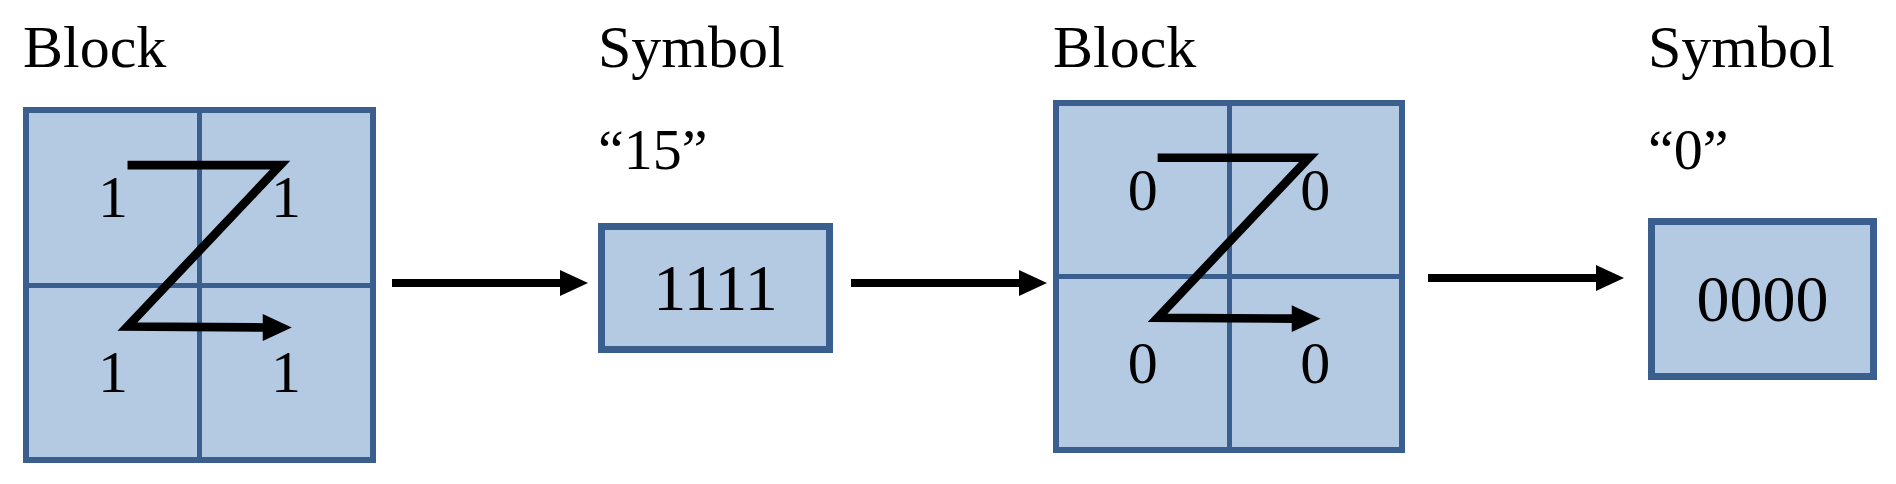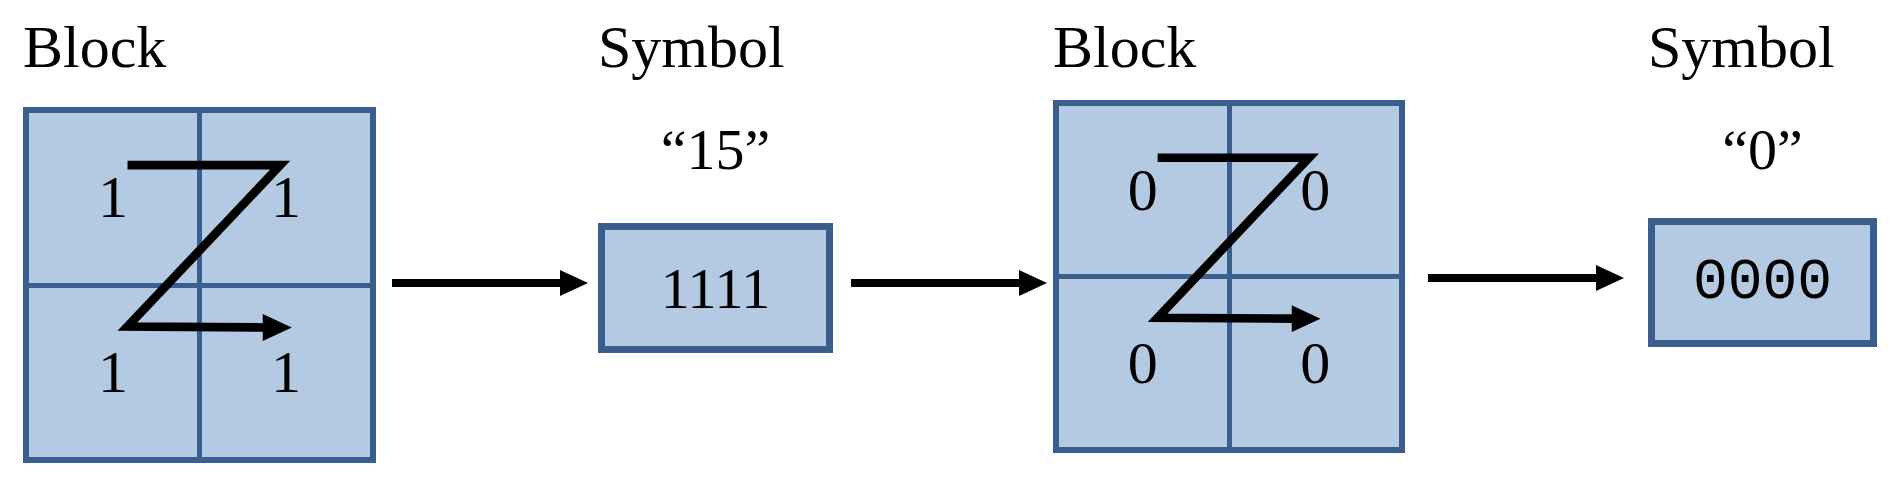--- a/index.html
+++ b/index.html
@@ -25,21 +25,21 @@
     font-size:60px;
     line-height:1.05;
     text-align:left;
     white-space:nowrap;
   }
   .quoted-value{
     position:absolute;
     top:120px;
     font-size:58px;
     line-height:1.05;
-    text-align:center;
+    text-align:left;
     white-space:nowrap;
   }
   .block-grid{
     position:absolute;
     display:grid;
     grid-template-columns:1fr 1fr;
     grid-template-rows:1fr 1fr;
     gap:5px;
     background:var(--shape-border);
     border:6px solid var(--shape-border);
@@ -64,21 +64,21 @@
     stroke-miterlimit:6;
   }
   .zigzag polygon, .connector polygon{fill:var(--arrow);}
   .symbol-box{
     position:absolute;
     background:var(--shape-fill);
     border:7px solid var(--shape-border);
     display:flex;
     align-items:center;
     justify-content:center;
-    font-size:58px;
+    font-size:66px;
   }
   .connector{position:absolute;}
   .connector line{stroke:var(--arrow);stroke-width:8;}
 </style>
 </head>
 <body>
 
 <div class="canvas">
 
   <div class="title" style="left:23px;width:353px;">Block</div>
@@ -137,17 +137,17 @@
     </svg>
   </div>
 
   <svg class="connector" style="left:1424px;top:257px;" width="206" height="40">
     <line x1="4" y1="21" x2="174" y2="21"></line>
     <polygon points="172,8 200,21 172,34"></polygon>
   </svg>
 
   <div class="title" style="left:1648px;width:229px;">Symbol</div>
   <div class="quoted-value" style="left:1648px;width:229px;">“0”</div>
-  <div class="symbol-box" style="left:1648px;top:218px;width:229px;height:129px;font-family:Liberation Mono, monospace;">
+  <div class="symbol-box" style="left:1648px;top:218px;width:229px;height:162px;">
     <span>0000</span>
   </div>
 
 </div>
 
 </body></html>

